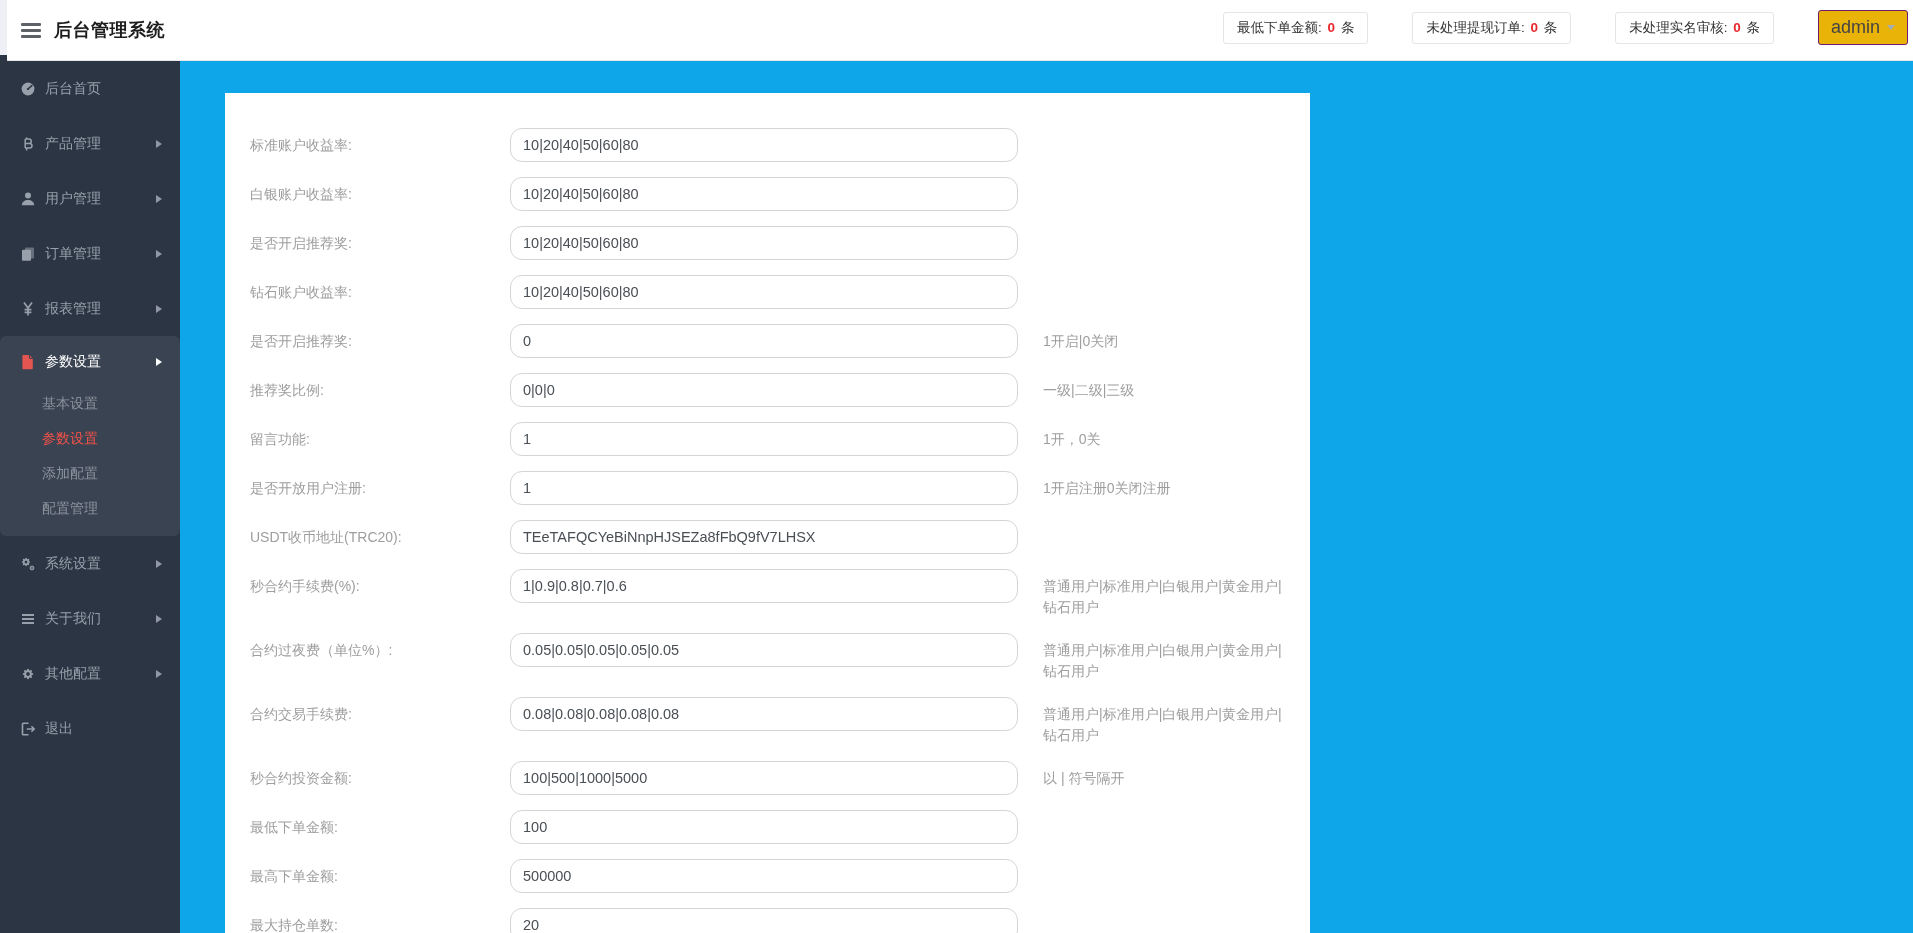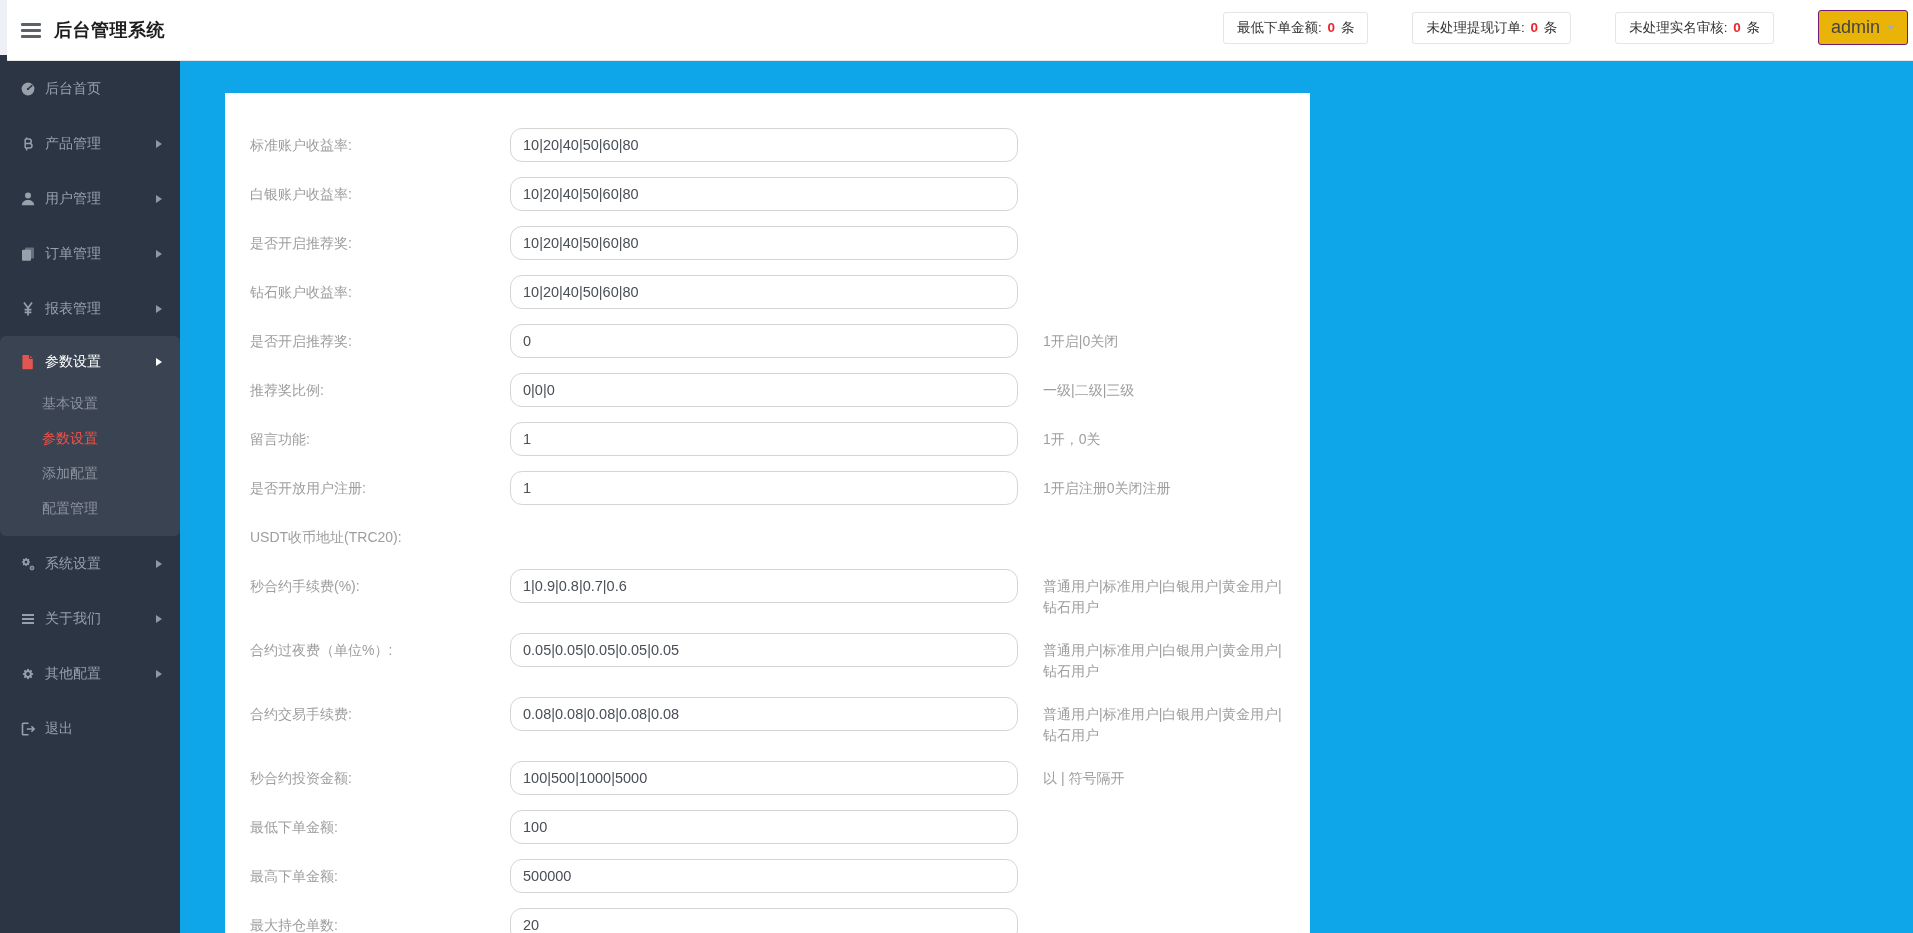--- a/index.html
+++ b/index.html
@@ -258,20 +258,21 @@
   </div>
 
   <div class="f-row">
     <label class="f-label">是否开放用户注册:</label>
     <input class="f-input" type="text" value="1" style="">
     <div class="f-hint">1开启注册0关闭注册</div>
   </div>
 
   <div class="f-row">
     <label class="f-label">USDT收币地址(TRC20):</label>
+    <input class="f-input" type="text" value="TEeTAFQCYeBiNnpHJSEZa8fFbQ9fV7LHSX" style="">
 
   </div>
 
   <div class="f-row">
     <label class="f-label">秒合约手续费(%):</label>
     <input class="f-input" type="text" value="1|0.9|0.8|0.7|0.6" style="">
     <div class="f-hint">普通用户|标准用户|白银用户|黄金用户|钻石用户</div>
   </div>
 
   <div class="f-row">

